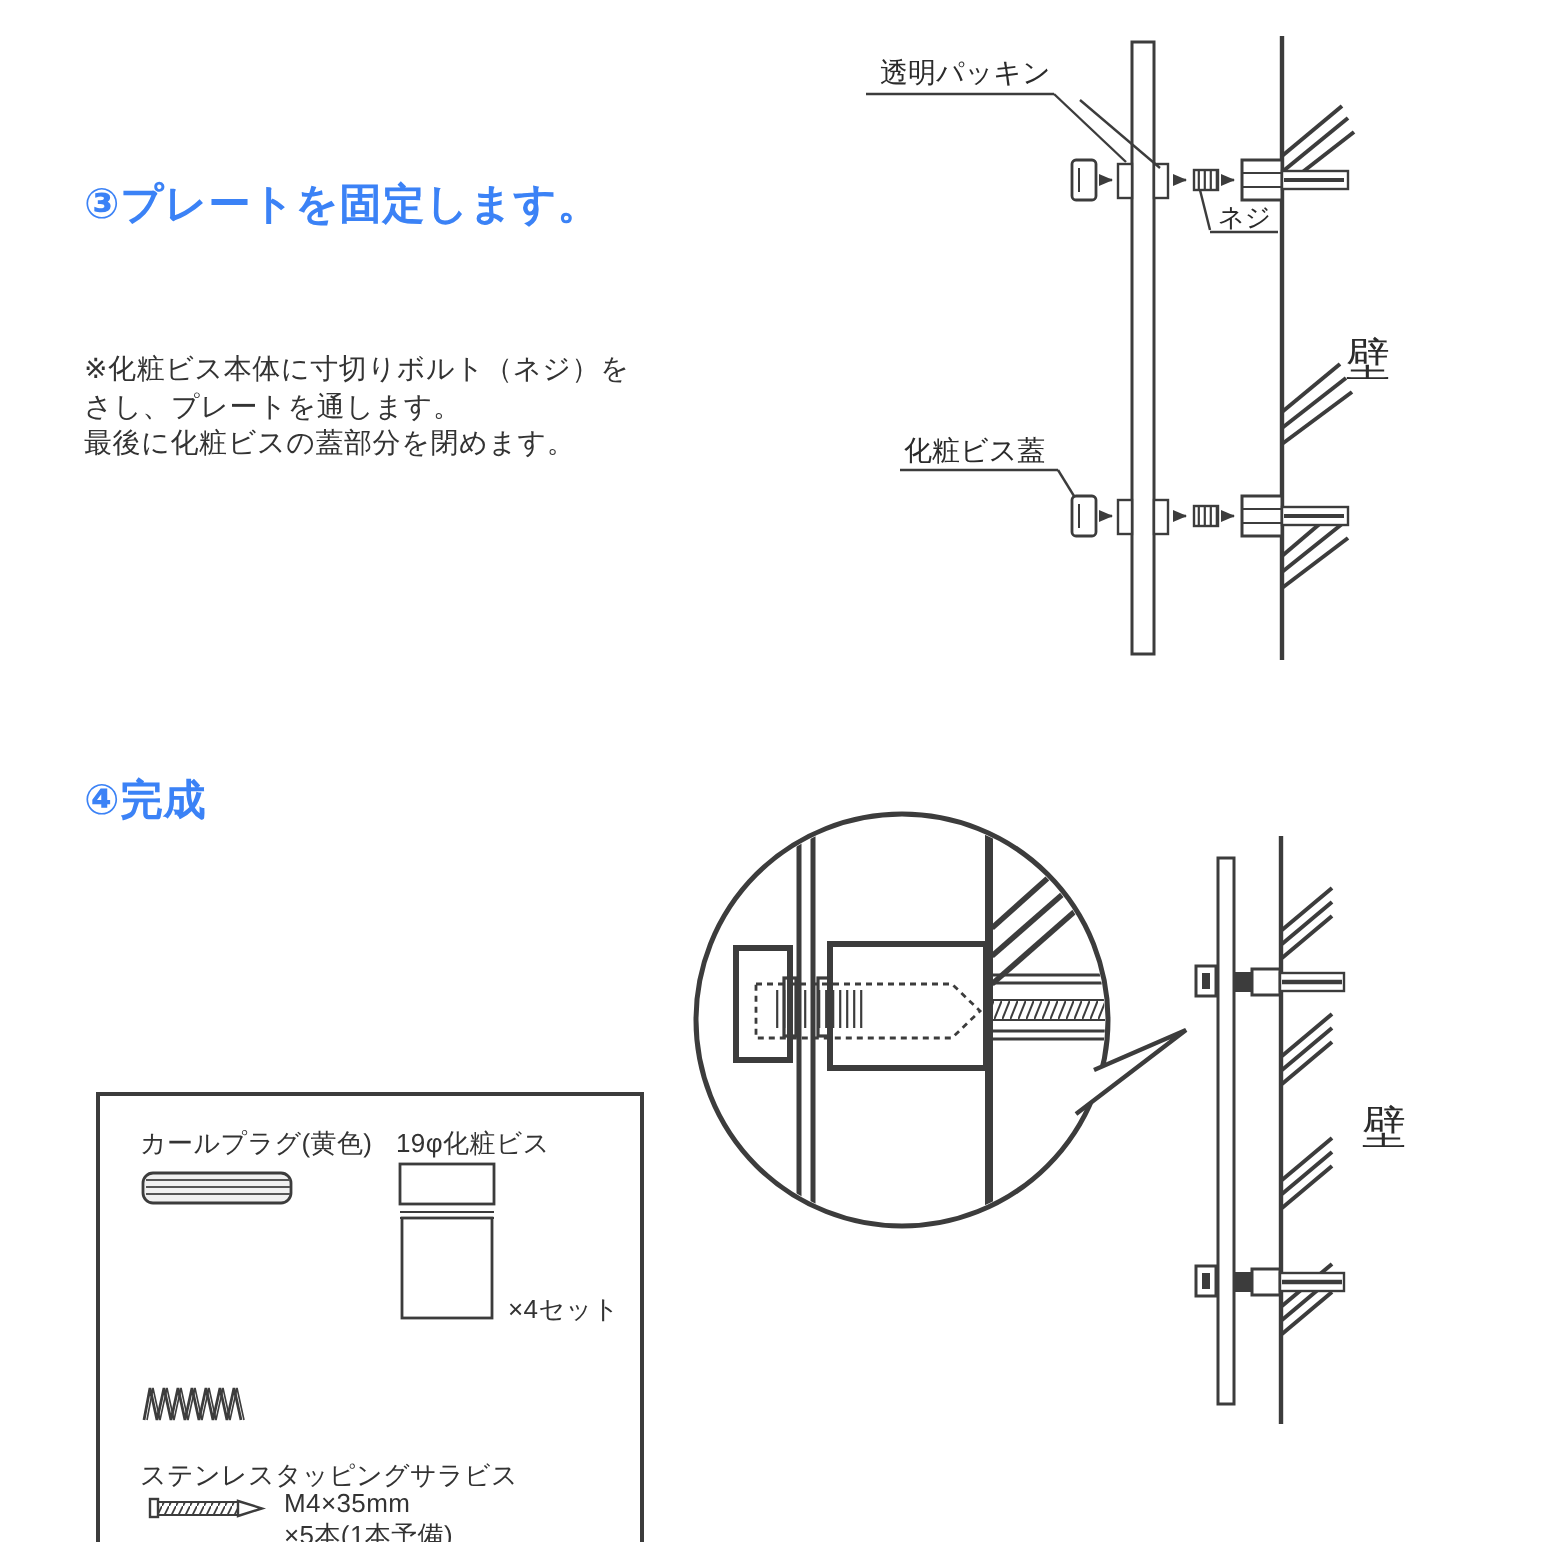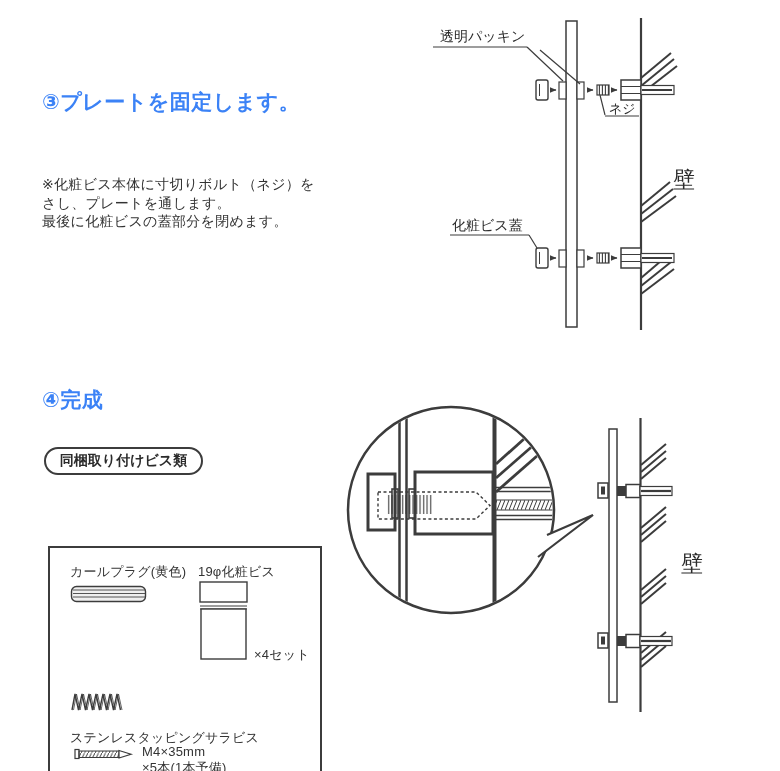--- a/index.html
+++ b/index.html
@@ -88,23 +88,20 @@
     </g>
 
     <text x="10" y="31" font-size="14">透明パッキン</text>
     <text x="179" y="103" font-size="13">ネジ</text>
     <text x="243" y="177" font-size="22">壁</text>
     <text x="22" y="220" font-size="14">化粧ビス蓋</text>
   </svg>
 
   <div class="abs h1" style="left:42px;top:386px;">④完成</div>
 
-  <div class="abs pill">
-    <span>同梱取り付けビス類</span>
-  </div>
 
   <div class="abs partsbox">
     <div class="abs pname" style="left:20px;top:15px;">カールプラグ(黄色)</div>
     <svg class="abs" style="left:20px;top:37px;" width="77" height="18">
       <rect x="1.5" y="1.5" width="74" height="15" rx="5" fill="#f0f0f0" stroke="#3c3c3c" stroke-width="1.4"></rect>
       <line x1="3" y1="5" x2="75" y2="5" stroke="#555" stroke-width="1"></line>
       <line x1="3" y1="8.5" x2="75" y2="8.5" stroke="#555" stroke-width="1"></line>
       <line x1="3" y1="12" x2="75" y2="12" stroke="#555" stroke-width="1"></line>
     </svg>
 

